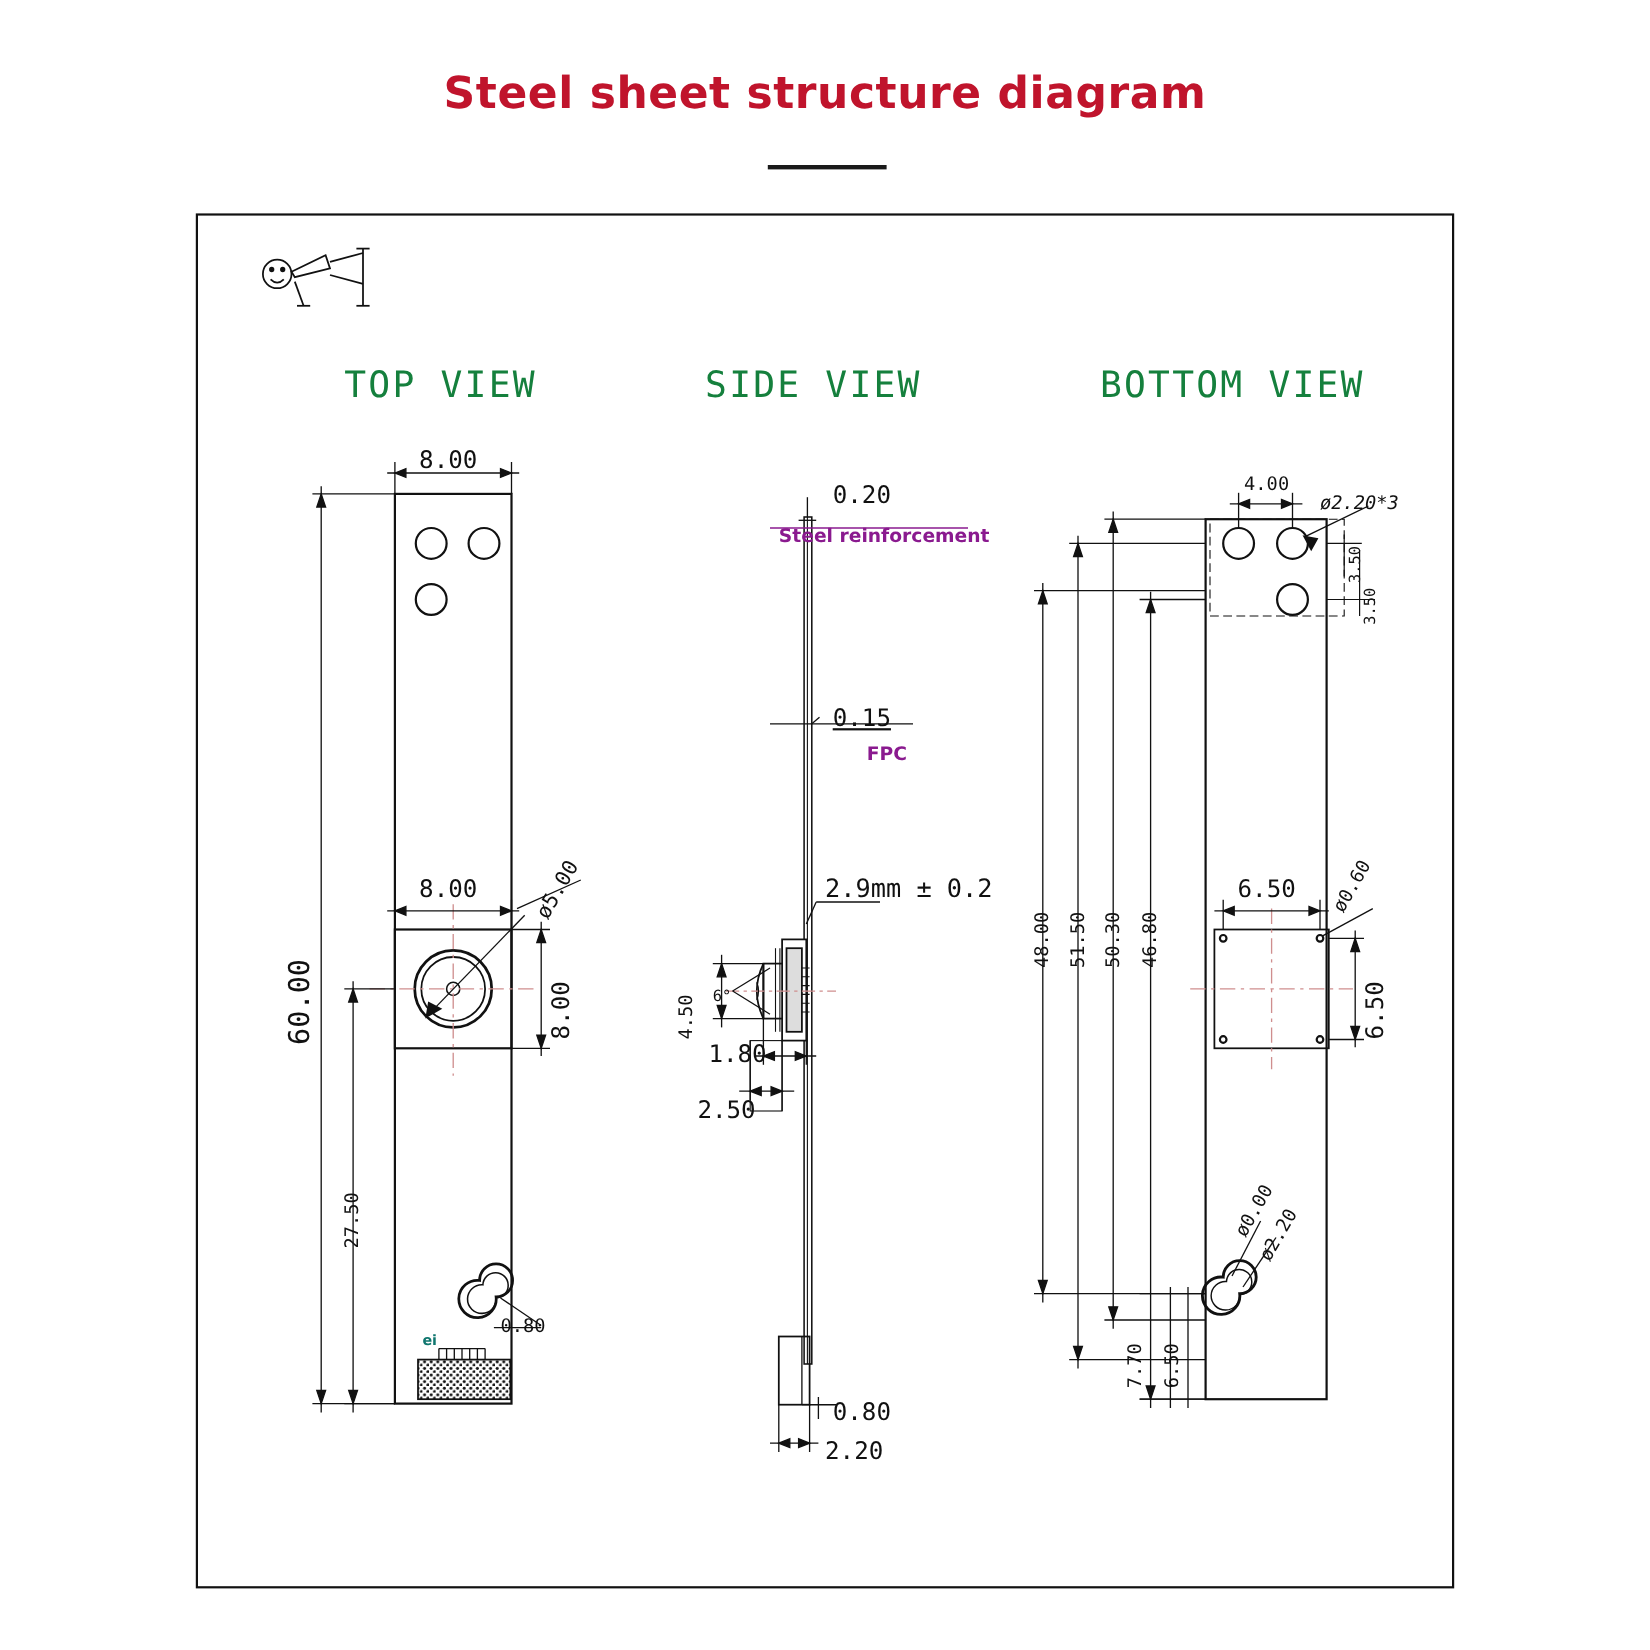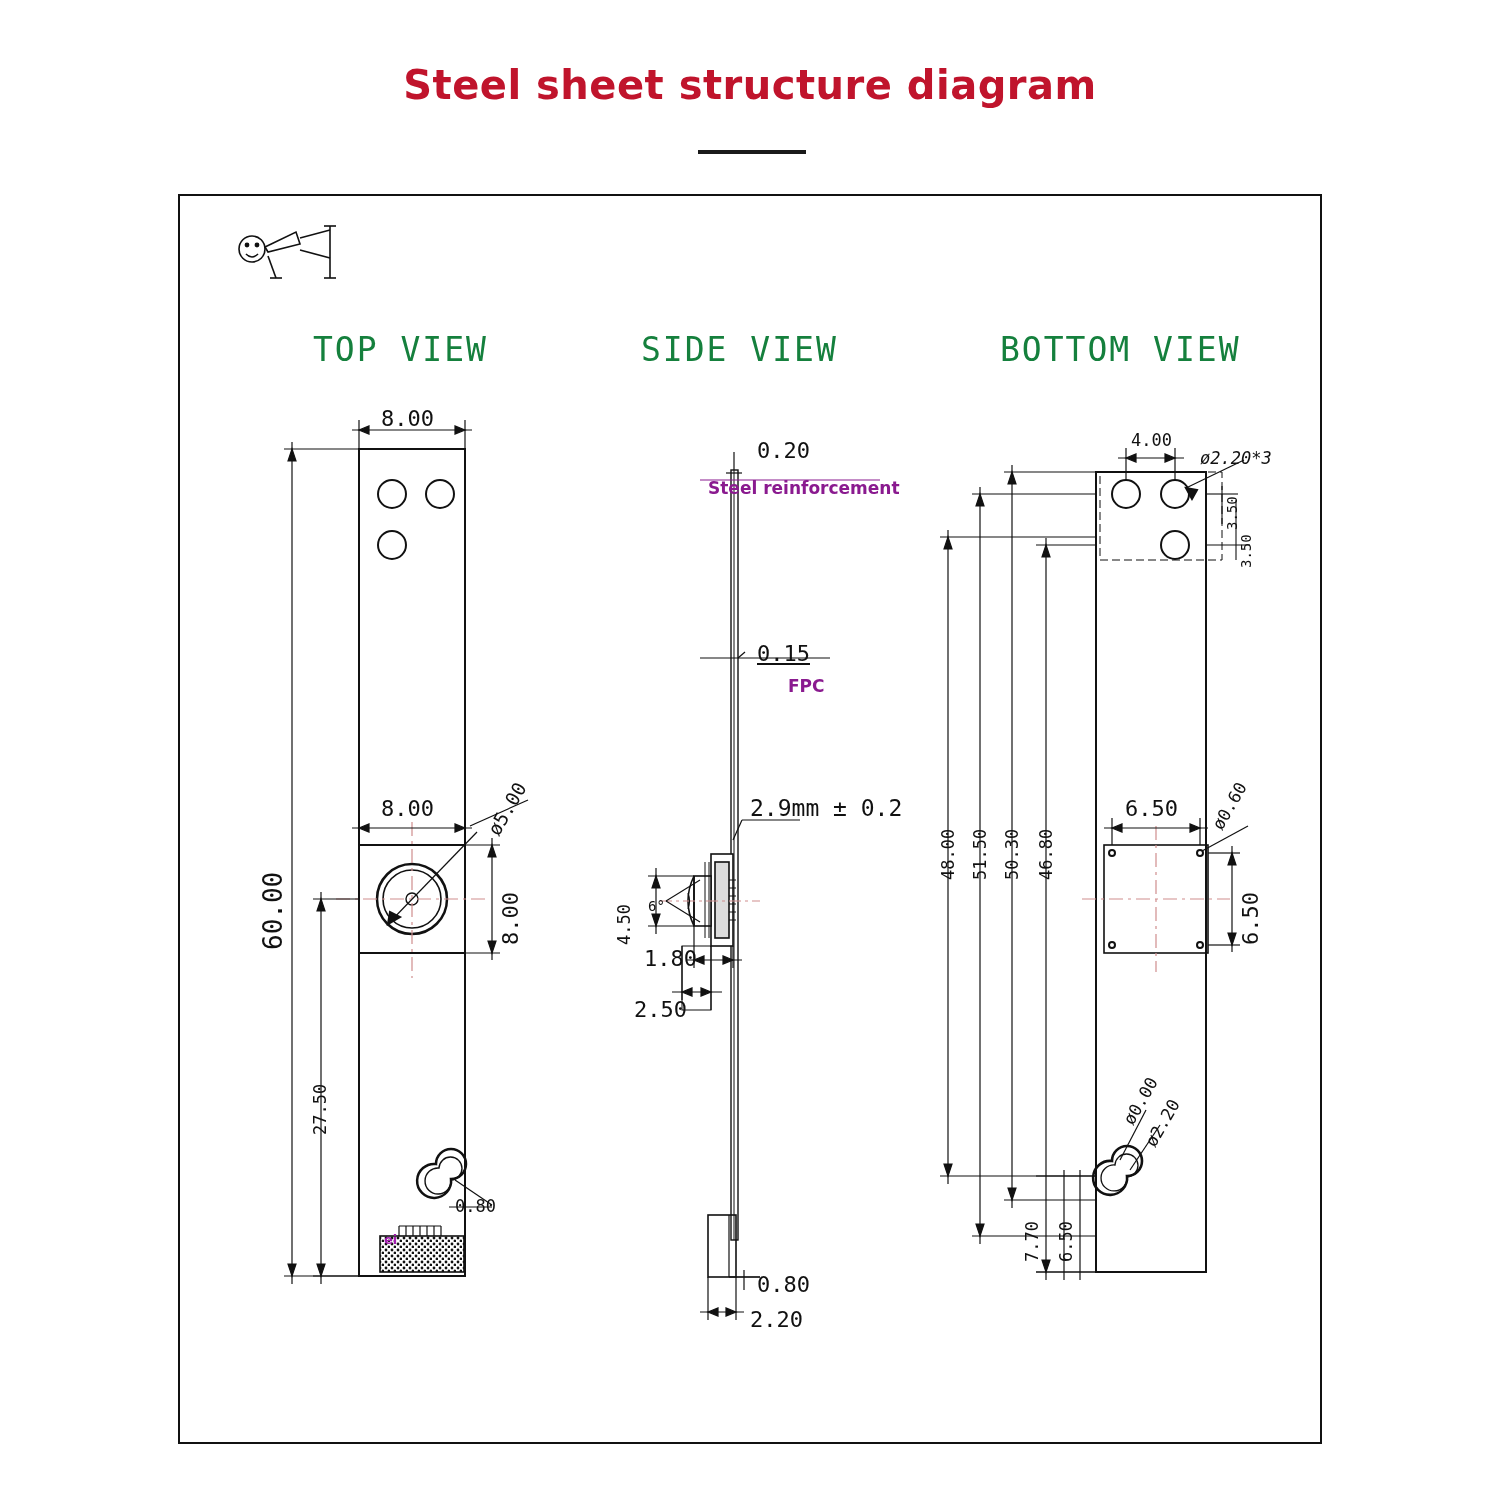--- a/index.html
+++ b/index.html
@@ -81,22 +81,21 @@
   }
   .note-label {
     position: absolute;
     font-family: "DejaVu Sans", sans-serif;
     font-size: 17px;
     font-weight: bold;
     color: #8a1a8f;
     white-space: nowrap;
   }
   .note-label.magenta {
-    color: #a21caf;
-    margin-top: 20px;
+    color: #0f766e;
   }
   .thick-note {
     position: absolute;
     font-family: "DejaVu Sans Mono", monospace;
     font-size: 23px;
     color: #111;
     white-space: nowrap;
   }
 </style>
 </head>

